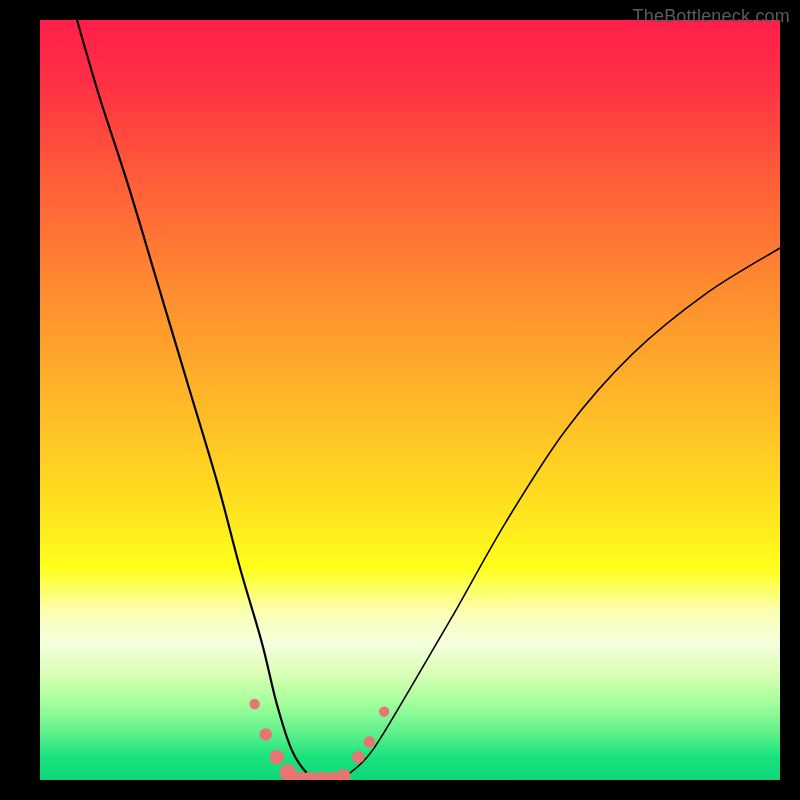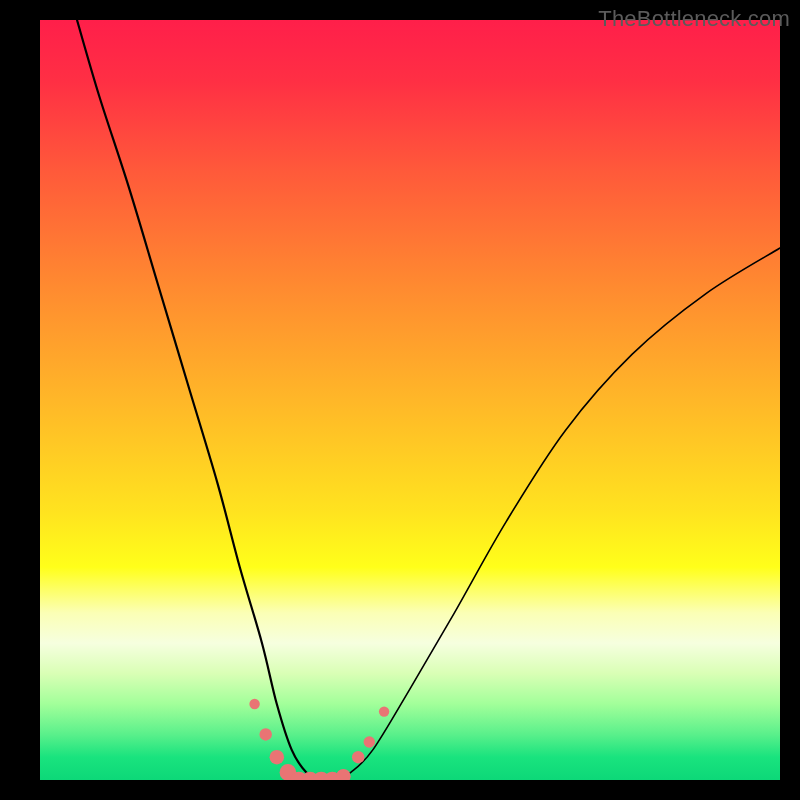--- a/index.html
+++ b/index.html
@@ -55,21 +55,21 @@
     left: 0;
     top: 0;
     width: 100%;
     height: 100%;
   }
   .watermark {
     position: absolute;
     top: 6px;
     right: 10px;
     color: #5b5b5b;
-    font-size: 22px;
+    font-size: 18px;
     font-weight: 500;
     letter-spacing: 0.2px;
     user-select: none;
   }
 </style>
 </head>
 <body>
 
 <div class="frame">
   <div class="plot">

